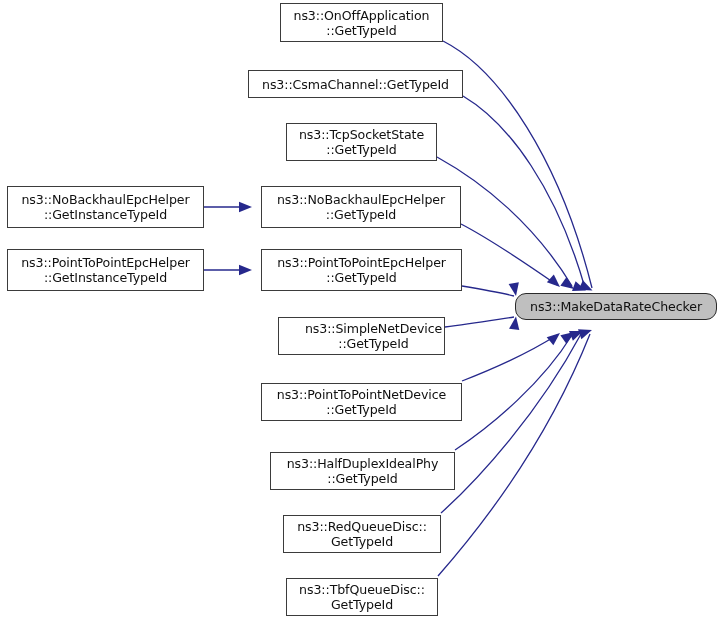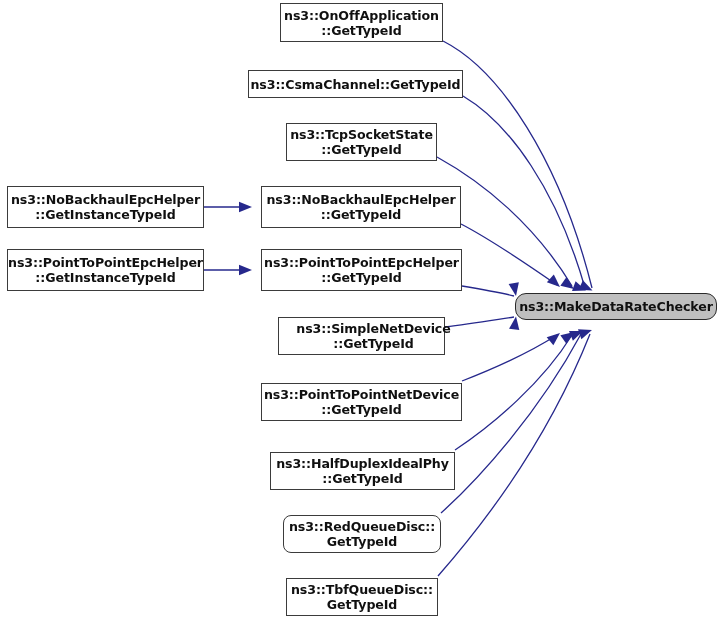--- a/index.html
+++ b/index.html
@@ -8,21 +8,20 @@
     padding: 0;
     background: #ffffff;
   }
   #canvas {
     position: relative;
     width: 725px;
     height: 625px;
     background: #ffffff;
     overflow: hidden;
     font-family: "DejaVu Sans", "Liberation Sans", sans-serif;
-    font-weight: bold;
   }
   #edge-layer {
     position: absolute;
     left: 0;
     top: 0;
     width: 725px;
     height: 625px;
     pointer-events: none;
   }
   .node {
@@ -116,21 +115,21 @@
       <div class="node" style="left: 261px; top: 186px; width: 200px; height: 42px;"><span class="node-label">ns3::NoBackhaulEpcHelper
 ::GetTypeId</span></div>
       <div class="node" style="left: 261px; top: 249px; width: 201px; height: 42px;"><span class="node-label">ns3::PointToPointEpcHelper
 ::GetTypeId</span></div>
       <div class="node" style="left: 278px; top: 317px; width: 167px; height: 38px; padding-left: 24px;"><span class="node-label">ns3::SimpleNetDevice
 ::GetTypeId</span></div>
       <div class="node" style="left: 261px; top: 383px; width: 201px; height: 38px;"><span class="node-label">ns3::PointToPointNetDevice
 ::GetTypeId</span></div>
       <div class="node" style="left: 270px; top: 452px; width: 185px; height: 38px;"><span class="node-label">ns3::HalfDuplexIdealPhy
 ::GetTypeId</span></div>
-      <div class="node" style="left: 283px; top: 515px; width: 158px; height: 38px; border-radius: 8px;"><span class="node-label">ns3::RedQueueDisc::
+      <div class="node" style="left: 283px; top: 515px; width: 158px; height: 38px;"><span class="node-label">ns3::RedQueueDisc::
 GetTypeId</span></div>
       <div class="node" style="left: 286px; top: 578px; width: 152px; height: 38px; align-items: center;"><span class="node-label">ns3::TbfQueueDisc::
 GetTypeId</span></div>
       <div class="node" style="left: 7px; top: 186px; width: 197px; height: 42px;"><span class="node-label">ns3::NoBackhaulEpcHelper
 ::GetInstanceTypeId</span></div>
       <div class="node" style="left: 7px; top: 249px; width: 197px; height: 42px;"><span class="node-label">ns3::PointToPointEpcHelper
 ::GetInstanceTypeId</span></div>
       <div class="node target" style="left: 515px; top: 293px; width: 202px; height: 27px;"><span class="node-label">ns3::MakeDataRateChecker</span></div>
     </div>
 

